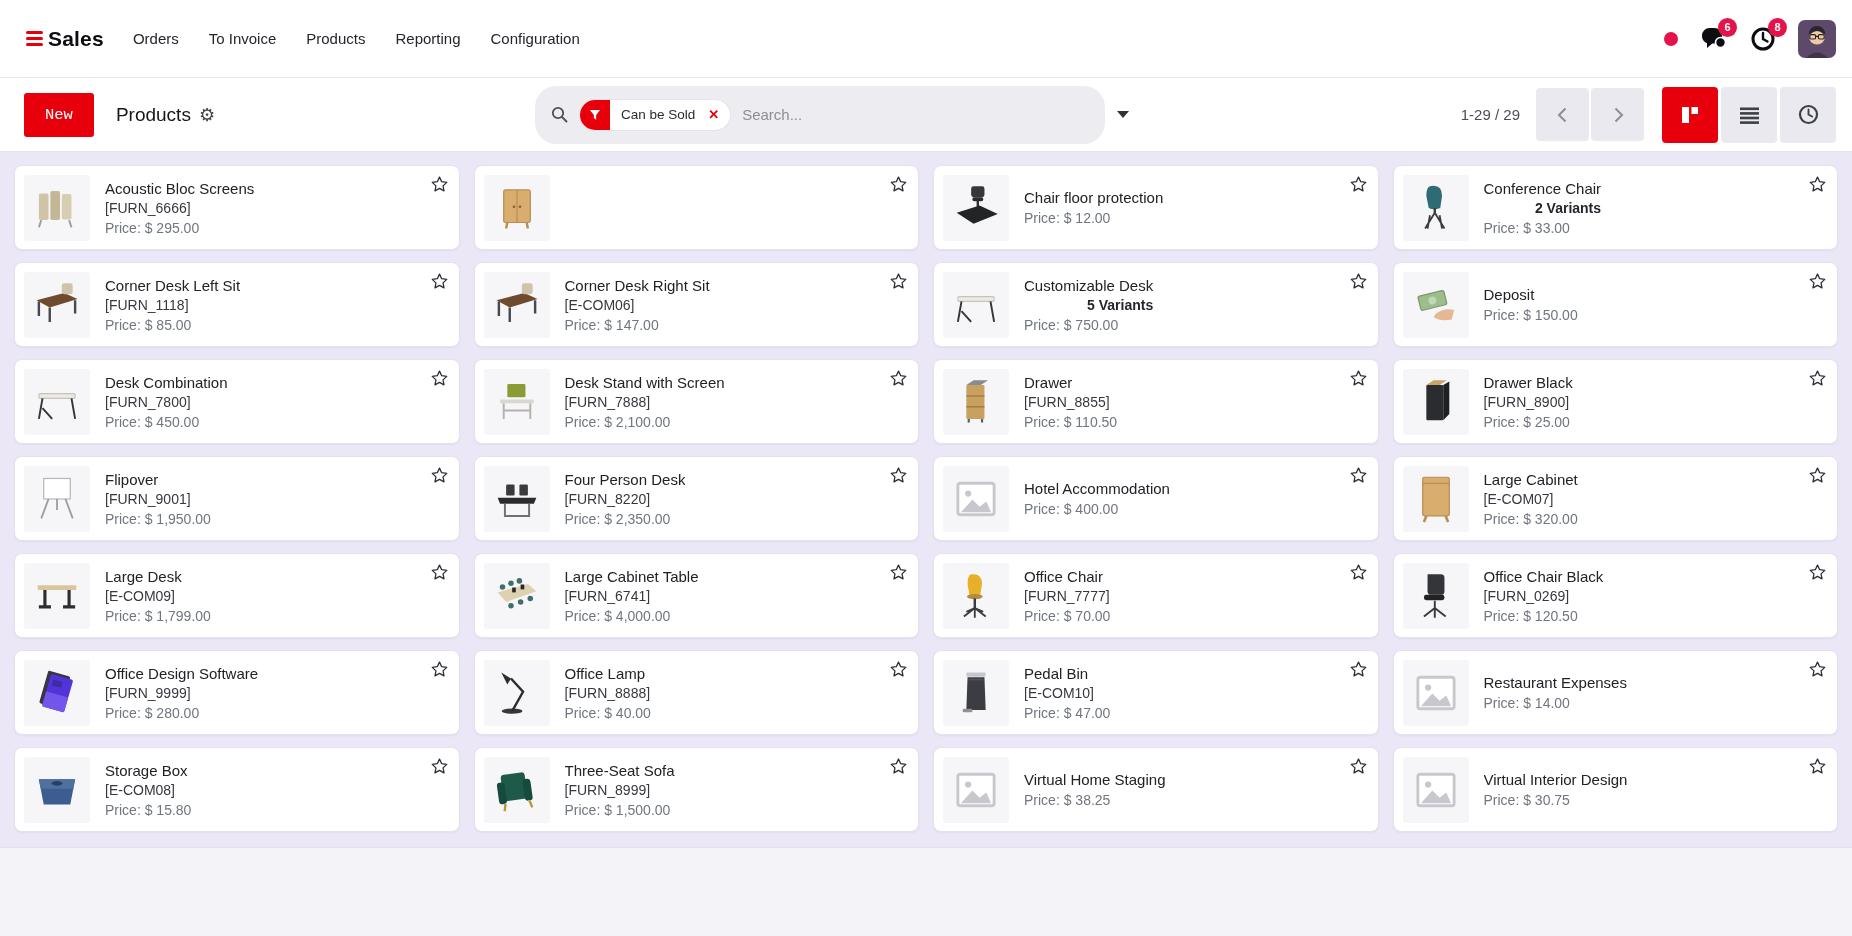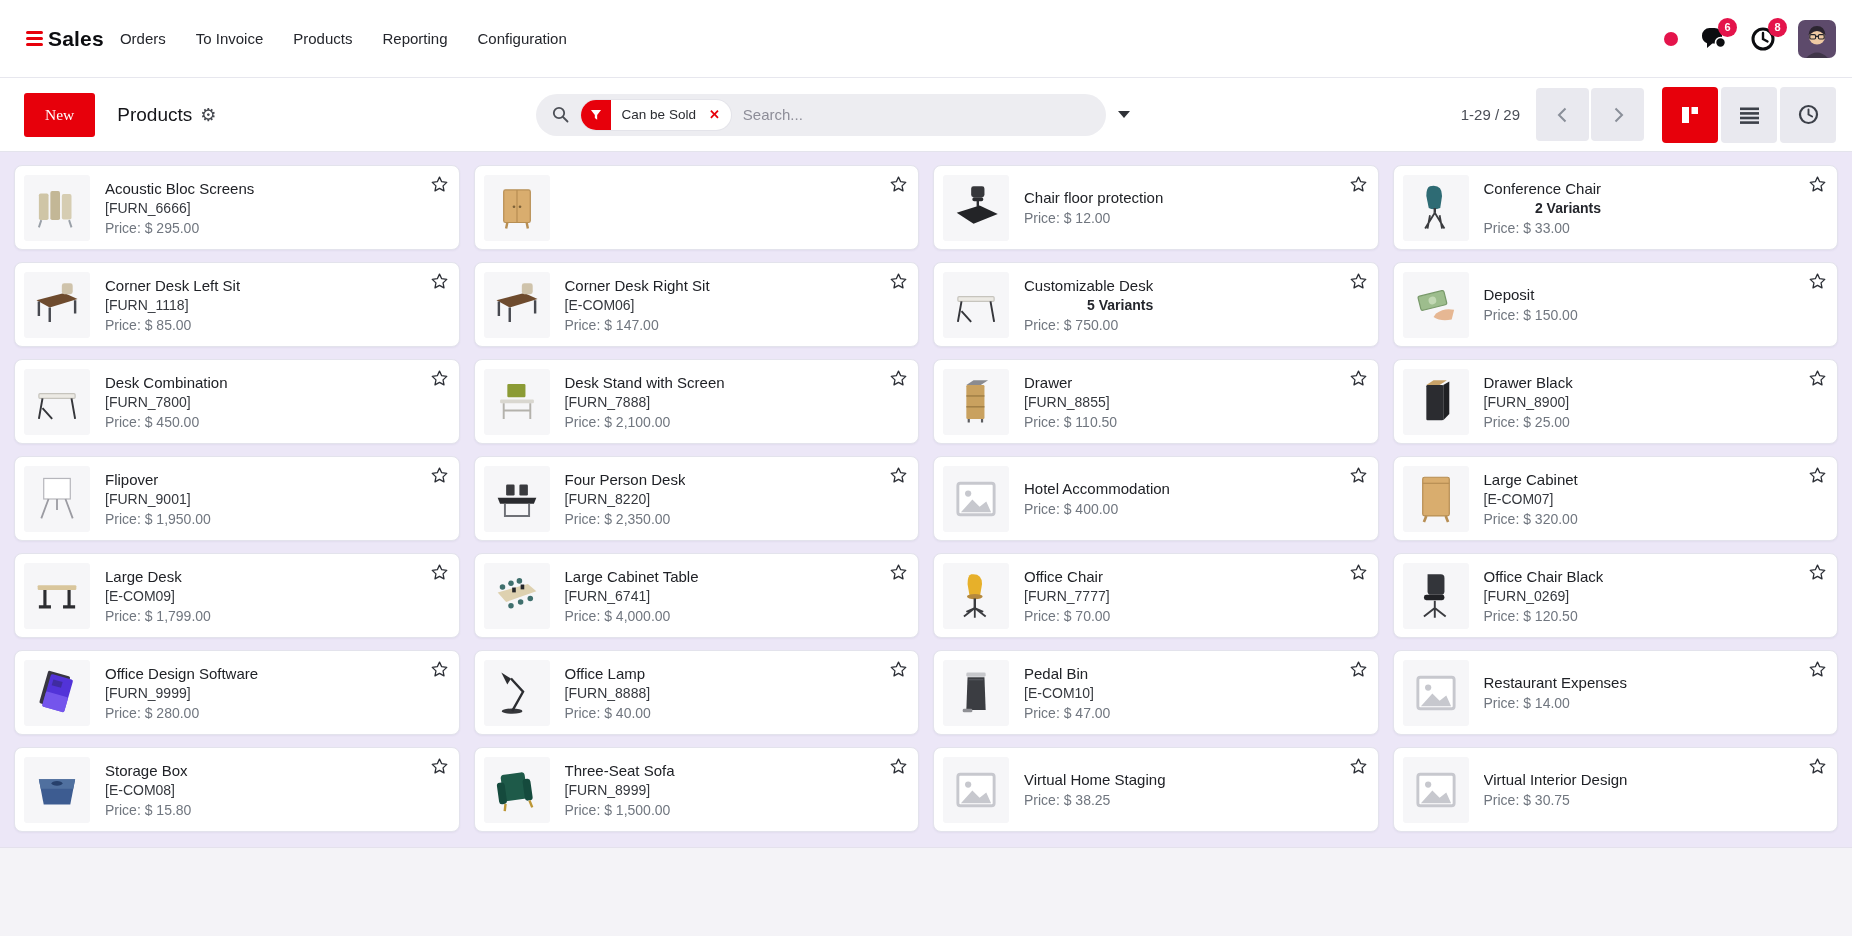--- a/index.html
+++ b/index.html
@@ -7,41 +7,41 @@
     font-family:"Liberation Sans", sans-serif; background:#fff; color:#1c1e22; }
   .page { width:1852px; height:936px; display:flex; flex-direction:column; }
 
   
   .topbar { height:78px; background:#fff; border-bottom:1px solid #e7e7ee;
     display:flex; align-items:center; padding:0 16px 0 26px; flex-shrink:0; }
   .brand { display:flex; align-items:center; gap:2px; cursor:pointer; }
   .burger { display:inline-flex; flex-direction:column; gap:3px; margin-right:3px; }
   .burger i { width:17px; height:3px; background:#e7000b; border-radius:2px; }
   .brand-name { font-size:21px; font-weight:bold; color:#0c0d10; letter-spacing:.2px; }
-  .nav-items { display:flex; align-items:center; gap:30px; margin-left:16px; }
+  .nav-items { display:flex; align-items:center; gap:30px; margin-left:29px; }
   .nav-item { font-size:15px; color:#24262c; cursor:pointer; white-space:nowrap; }
   .nav-right { margin-left:auto; display:flex; align-items:center; gap:20px; }
   .dot { width:14px; height:14px; border-radius:50%; background:#e4144b; }
   .icon-wrap { position:relative; width:30px; height:30px; display:flex;
     align-items:center; justify-content:center; cursor:pointer; }
   .badge { position:absolute; top:-6px; right:-9px; min-width:19px; height:19px;
     padding:0 4px; background:#e4144b; color:#fff; border-radius:10px; font-size:11px;
     font-weight:bold; display:flex; align-items:center; justify-content:center; }
   .avatar { width:38px; height:38px; border-radius:7px; overflow:hidden; cursor:pointer; }
 
   
   .control { height:74px; background:#fff; border-bottom:1px solid #e4e4ec;
     display:flex; align-items:center; padding:0 16px 0 24px; flex-shrink:0; }
   .btn-new { background:#e7000b; color:#fff; border:none; font-size:15.5px;
-    font-family:Liberation Serif, serif; padding:13px 21px; border-radius:3px; cursor:pointer; }
+    font-family:Liberation Mono, monospace; padding:13px 21px; border-radius:3px; cursor:pointer; }
   .view-title { display:flex; align-items:center; gap:8px; margin-left:22px; }
   .view-title h1 { font-size:19px; font-weight:500; color:#15161a; }
   .gear { font-size:18px; color:#45484f; cursor:pointer; line-height:1; }
   .search-zone { flex:1; display:flex; align-items:center; justify-content:center; gap:12px; }
-  .searchbar { width:570px; height:42px; background:#ededf1; border-radius:21px;
+  .searchbar { width:570px; height:58px; background:#ededf1; border-radius:21px;
     display:flex; align-items:center; padding:0 14px 0 16px; }
   .facet { display:flex; align-items:stretch; height:30px; border-radius:15px;
     overflow:hidden; margin-left:12px; background:#fff; box-shadow:0 0 0 1px #e4e4ea; }
   .facet-ico { width:30px; background:#e7000b; display:flex; align-items:center; justify-content:center; }
   .facet-label { display:flex; align-items:center; padding:0 11px; font-size:13.5px; color:#2a2c31; }
   .facet-x { display:flex; align-items:center; padding:0 11px 0 2px; color:#e7000b;
     font-size:13px; font-weight:bold; cursor:pointer; }
   .searchbar input { flex:1; border:none; outline:none; background:transparent;
     font-family:inherit; font-size:15px; color:#0f172a; margin-left:12px; }
   .searchbar input::placeholder { color:#8d8d98; }

